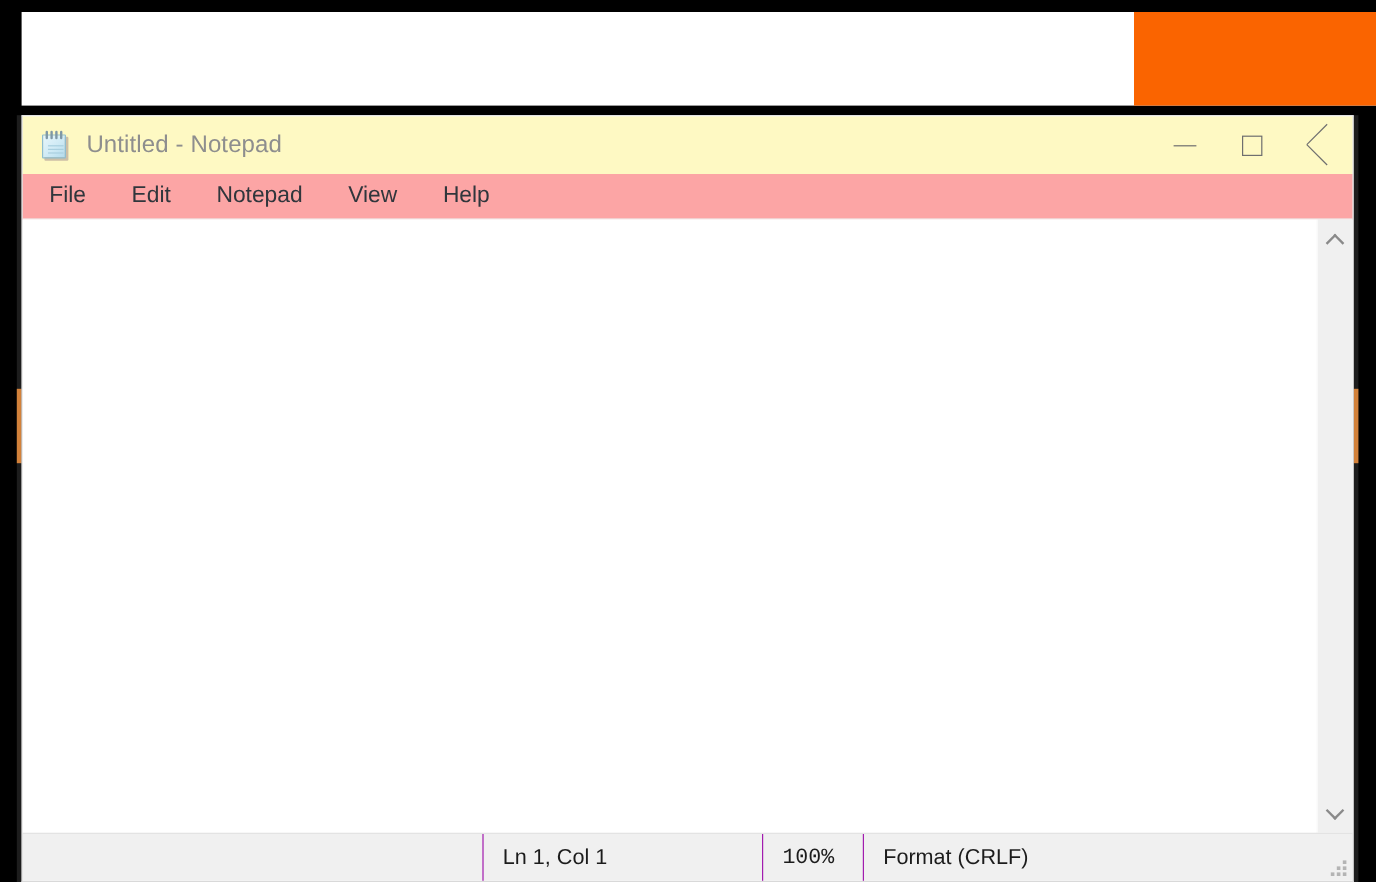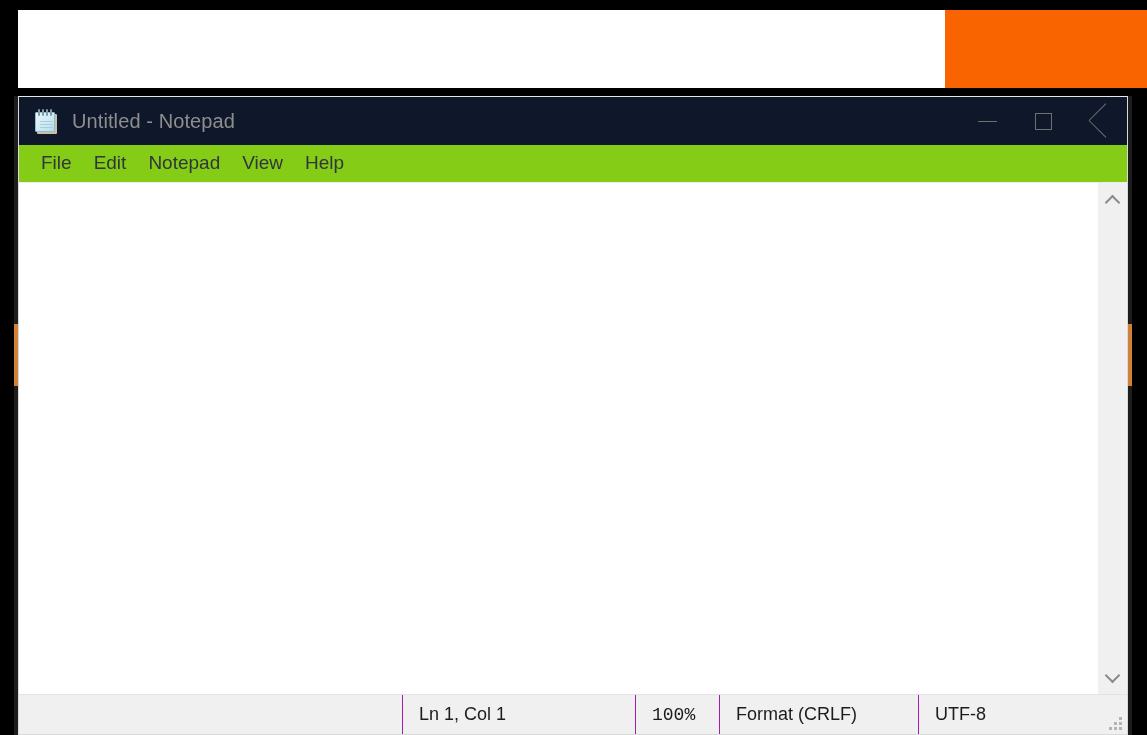--- a/index.html
+++ b/index.html
@@ -71,21 +71,21 @@
     border-top: 1px solid #e8e8e8;
     display: flex;
     flex-direction: column;
   }
 
   
   .title-bar {
     position: relative;
     height: 48px;
     flex: 0 0 48px;
-    background: #0f172a;
+    background: #fef9c3;
     display: flex;
     align-items: center;
   }
 
   .app-icon {
     position: relative;
     margin-left: 14px;
     width: 26px;
     height: 26px;
     flex: 0 0 26px;
@@ -147,25 +147,26 @@
     background: #6f6f6f;
     transform-origin: 0 50%;
   }
   .glyph-close::before { transform: rotate(45deg); }
   .glyph-close::after  { transform: rotate(-45deg); }
 
   
   .menu-bar {
     flex: 0 0 38px;
     height: 38px;
-    background: #84cc16;
+    background: #fca5a5;
     display: flex;
     align-items: center;
     padding-left: 11px;
     border-bottom: 1px solid #ececec;
+    gap: 16px;
   }
 
   .menu-item {
     font-size: 19px;
     color: #30363c;
     padding: 2px 11px 3px 11px;
     white-space: nowrap;
     cursor: default;
     font-family: "Liberation Sans", sans-serif;
   }
@@ -369,21 +370,20 @@
           <span class="chev down"></span>
         </div>
       </div>
     </div>
 
     <div class="status-bar">
       <div class="status-spacer"></div>
       <div class="status-cell cursor-pos">Ln 1, Col 1</div>
       <div class="status-cell zoom">100%</div>
       <div class="status-cell eol">Format (CRLF)</div>
-      <div class="status-cell encoding">UTF-8</div>
 
       <div class="resize-grip">
         <div class="grip-dot" style="right:0px;  bottom:0px;"></div>
         <div class="grip-dot" style="right:5px;  bottom:0px;"></div>
         <div class="grip-dot" style="right:10px; bottom:0px;"></div>
         <div class="grip-dot" style="right:0px;  bottom:5px;"></div>
         <div class="grip-dot" style="right:5px;  bottom:5px;"></div>
         <div class="grip-dot" style="right:0px;  bottom:10px;"></div>
       </div>
     </div>

